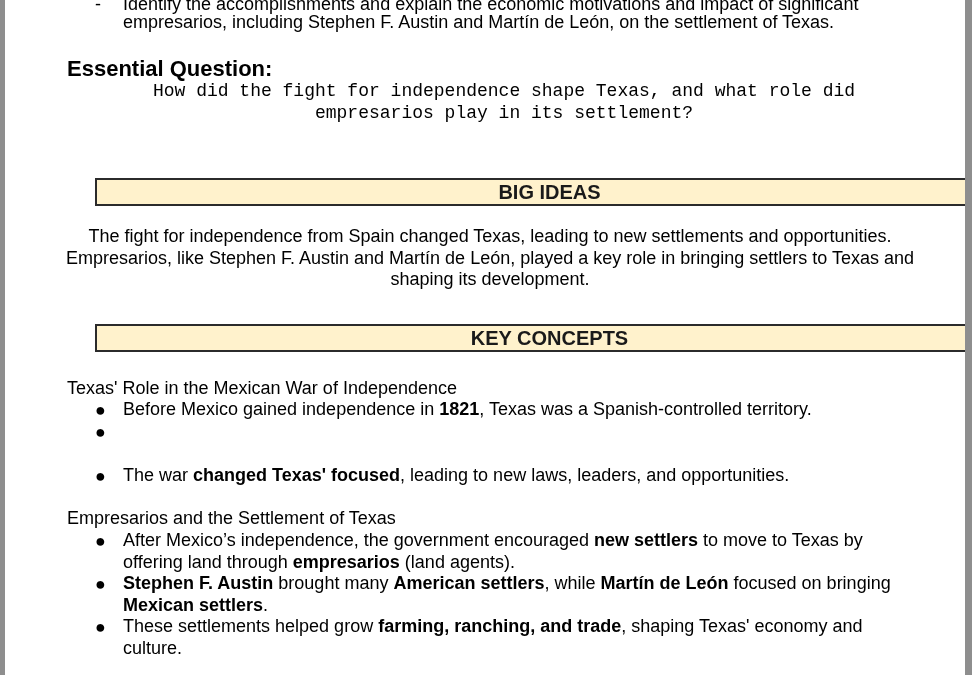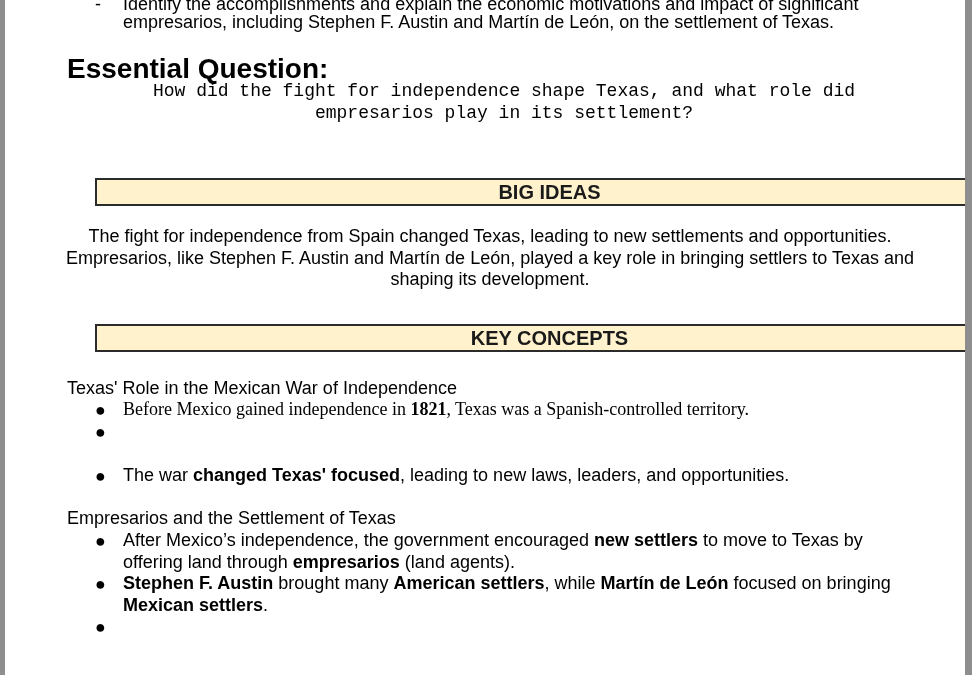--- a/index.html
+++ b/index.html
@@ -10,21 +10,21 @@
     color:#000;
   }
   .edge-left { position:absolute; left:0; top:0; width:5px; height:675px; background:#8e8e8e; }
   .edge-right { position:absolute; left:965px; top:0; width:7px; height:675px; background:#8e8e8e; }
   .page { position:absolute; left:5px; top:0; width:960px; height:675px; background:#fff; }
   .abs { position:absolute; }
   .txt { font-size:18px; line-height:21.7px; white-space:nowrap; }
   .dash { left:90px; top:-6px; }
   .obj-line1 { left:118px; top:-6px; }
   .obj-line2 { left:118px; top:12px; }
-  .eq-title { left:62px; top:57px; font-size:28px; font-weight:bold; line-height:24px; }
+  .eq-title { left:62px; top:57px; font-size:22px; font-weight:bold; line-height:24px; }
   .eq-text { left:104px; width:790px; top:81px; text-align:center; white-space:normal;font-family:Liberation Mono, monospace; }
   .header-box {
     position:absolute; left:90px; width:907px; height:28px;
     background:#fff2cc; border-top:2px solid #2b2b2b; border-bottom:2px solid #2b2b2b; border-left:2px solid #2b2b2b;
     box-sizing:border-box; text-align:center;
   }
   .header-box span { font-weight:bold; font-size:20px; line-height:25px; color:#1a1a1a; }
   .bigideas-box { top:178px; }
   .keyconcepts-box { top:324px; }
   .bigideas-text { left:50px; width:870px; top:226px; text-align:center; white-space:normal; }
@@ -49,25 +49,26 @@
     <span>BIG IDEAS</span>
   </div>
   <div class="abs txt bigideas-text">The fight for independence from Spain changed Texas, leading to new settlements and opportunities. Empresarios, like Stephen F. Austin and Martín de León, played a key role in bringing settlers to Texas and shaping its development.</div>
 
   <div class="header-box keyconcepts-box">
     <span>KEY CONCEPTS</span>
   </div>
 
   <div class="abs txt section-title" style="top:378px;">Texas' Role in the Mexican War of Independence</div>
   <span class="abs txt bullet" style="top:400px;">●</span>
-  <div class="abs txt item" style="top:399px;font-family:Liberation Serif, serif;"><span>Before Mexico gained independence in </span><b>1821</b><span>, Texas was a Spanish-controlled territory.</span></div>
+  <div class="abs txt item" style="top:399px;"><span>Before Mexico gained independence in </span><b>1821</b><span>, Texas was a Spanish-controlled territory.</span></div>
   <span class="abs txt bullet" style="top:422px;">●</span>
   <span class="abs txt bullet" style="top:466px;">●</span>
   <div class="abs txt item" style="top:465px;"><span>The war </span><b>changed Texas' focused</b><span>, leading to new laws, leaders, and opportunities.</span></div>
 
   <div class="abs txt section-title" style="top:508px;">Empresarios and the Settlement of Texas</div>
   <span class="abs txt bullet" style="top:531px;">●</span>
   <div class="abs txt item" style="top:530px;"><span>After Mexico’s independence, the government encouraged </span><b>new settlers</b><span> to move to Texas by offering land through </span><b>empresarios</b><span> (land agents).</span></div>
   <span class="abs txt bullet" style="top:574px;">●</span>
   <div class="abs txt item" style="top:573px;"><b>Stephen F. Austin</b><span> brought many </span><b>American settlers</b><span>, while </span><b>Martín de León</b><span> focused on bringing </span><b>Mexican settlers</b><span>.</span></div>
   <span class="abs txt bullet" style="top:617px;">●</span>
+  <div class="abs txt item" style="top:616px;"><span>These settlements helped grow </span><b>farming, ranching, and trade</b><span>, shaping Texas' economy and culture.</span></div>
 </div>
 <div class="edge-right"></div>
 
 </body></html>

